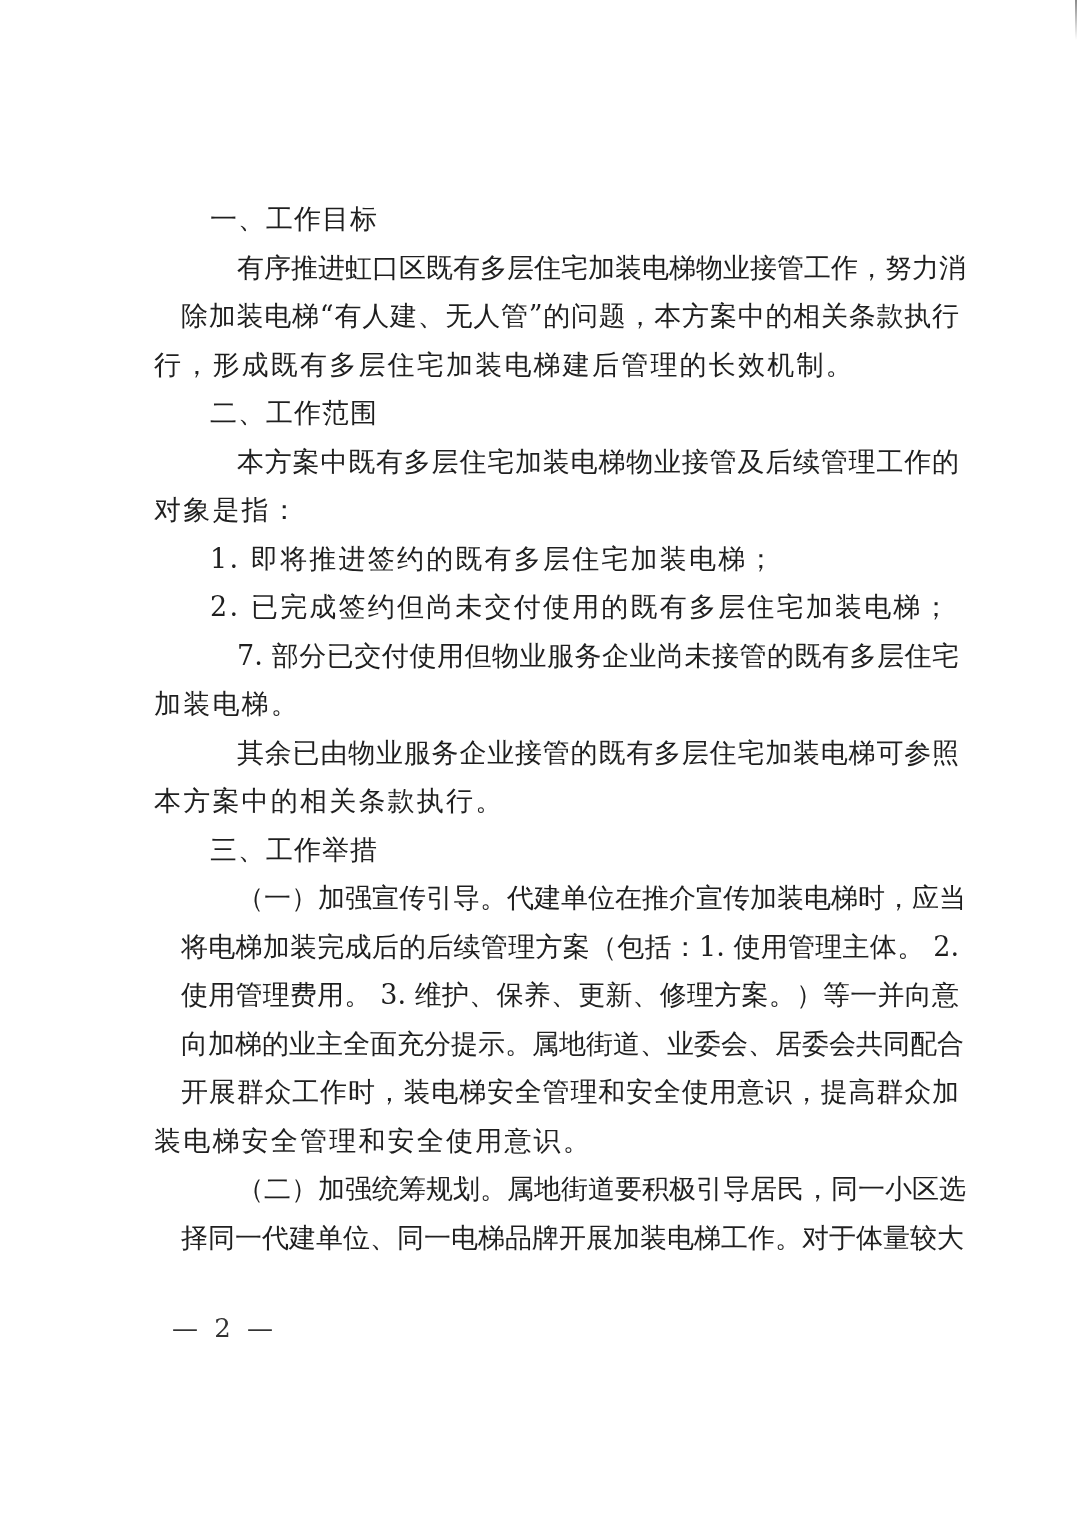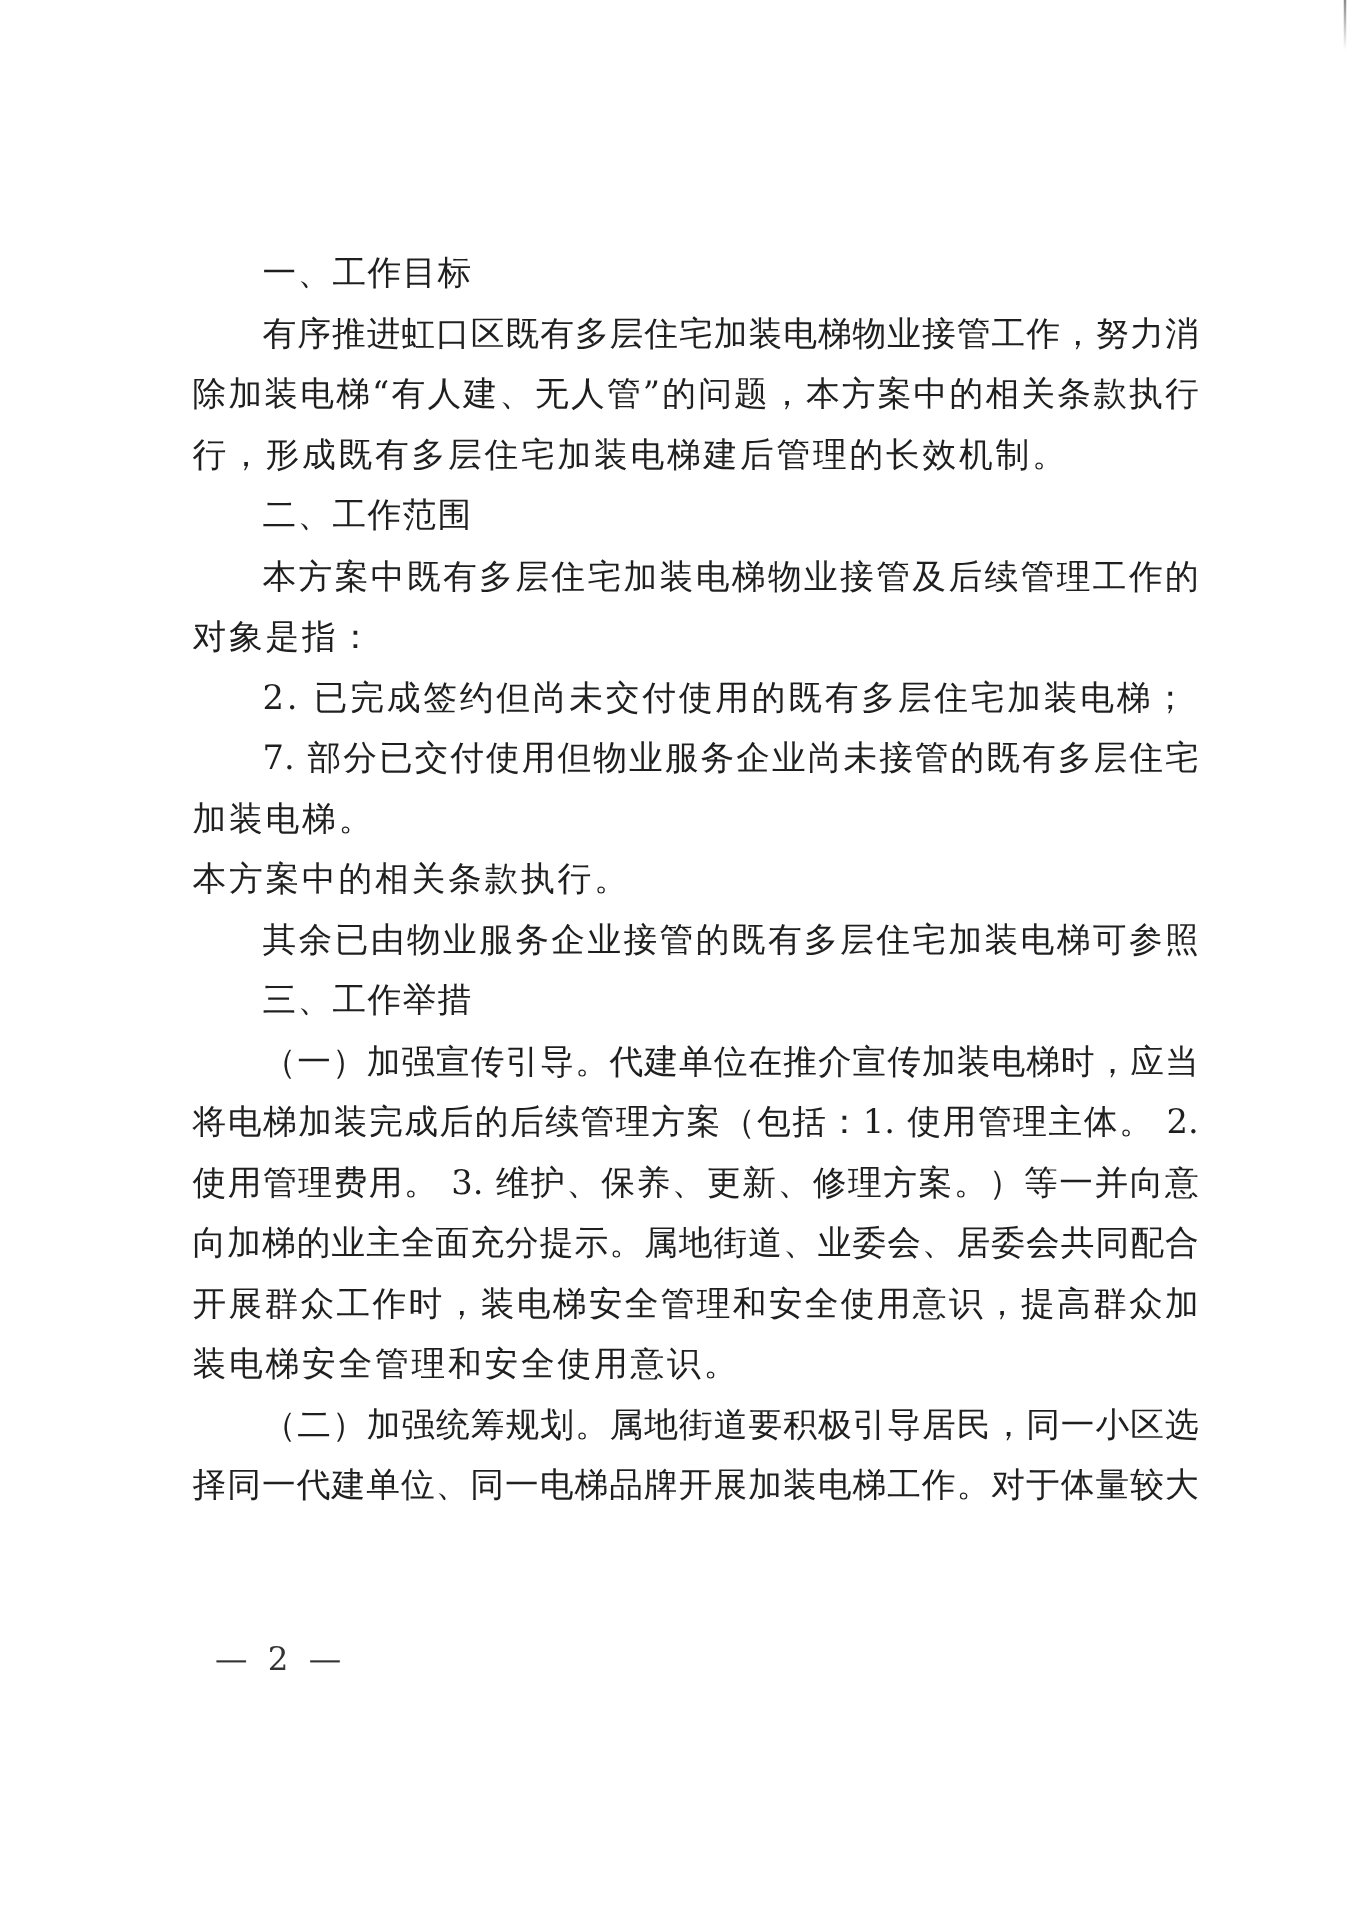--- a/index.html
+++ b/index.html
@@ -40,20 +40,21 @@
     .heading {
       font-family: "DejaVu Sans", "Liberation Sans", sans-serif;
       font-size: 27px;
       letter-spacing: 1px;
       font-weight: normal;
     }
     .justify {
       text-align: justify;
       text-align-last: justify;
       letter-spacing: 0;
+      margin-left: 27px;
     }
     .page-number {
       position: absolute;
       left: 172px;
       top: 1313px;
       font-size: 26px;
       letter-spacing: 4px;
       color: #333;
     }
   </style>
@@ -65,25 +66,26 @@
 <div class="doc">
 
   <div class="line indent heading">一、工作目标</div>
   <div class="line indent justify">有序推进虹口区既有多层住宅加装电梯物业接管工作，努力消</div>
   <div class="line justify">除加装电梯“有人建、无人管”的问题，本方案中的相关条款执行</div>
   <div class="line">行，形成既有多层住宅加装电梯建后管理的长效机制。</div>
 
   <div class="line indent heading">二、工作范围</div>
   <div class="line indent justify">本方案中既有多层住宅加装电梯物业接管及后续管理工作的</div>
   <div class="line">对象是指：</div>
+  <div class="line indent">1. 即将推进签约的既有多层住宅加装电梯；</div>
   <div class="line indent">2. 已完成签约但尚未交付使用的既有多层住宅加装电梯；</div>
   <div class="line indent justify">7. 部分已交付使用但物业服务企业尚未接管的既有多层住宅</div>
   <div class="line">加装电梯。</div>
+  <div class="line indent justify">其余已由物业服务企业接管的既有多层住宅加装电梯可参照</div>
   <div class="line">本方案中的相关条款执行。</div>
-  <div class="line indent justify">其余已由物业服务企业接管的既有多层住宅加装电梯可参照</div>
 
   <div class="line indent heading">三、工作举措</div>
   <div class="line indent justify">（一）加强宣传引导。代建单位在推介宣传加装电梯时，应当</div>
   <div class="line justify">将电梯加装完成后的后续管理方案（包括：1. 使用管理主体。 2.</div>
   <div class="line justify">使用管理费用。 3. 维护、保养、更新、修理方案。）等一并向意</div>
   <div class="line justify">向加梯的业主全面充分提示。属地街道、业委会、居委会共同配合</div>
   <div class="line justify">开展群众工作时，装电梯安全管理和安全使用意识，提高群众加</div>
   <div class="line">装电梯安全管理和安全使用意识。</div>
   <div class="line indent justify">（二）加强统筹规划。属地街道要积极引导居民，同一小区选</div>
   <div class="line justify">择同一代建单位、同一电梯品牌开展加装电梯工作。对于体量较大</div>

